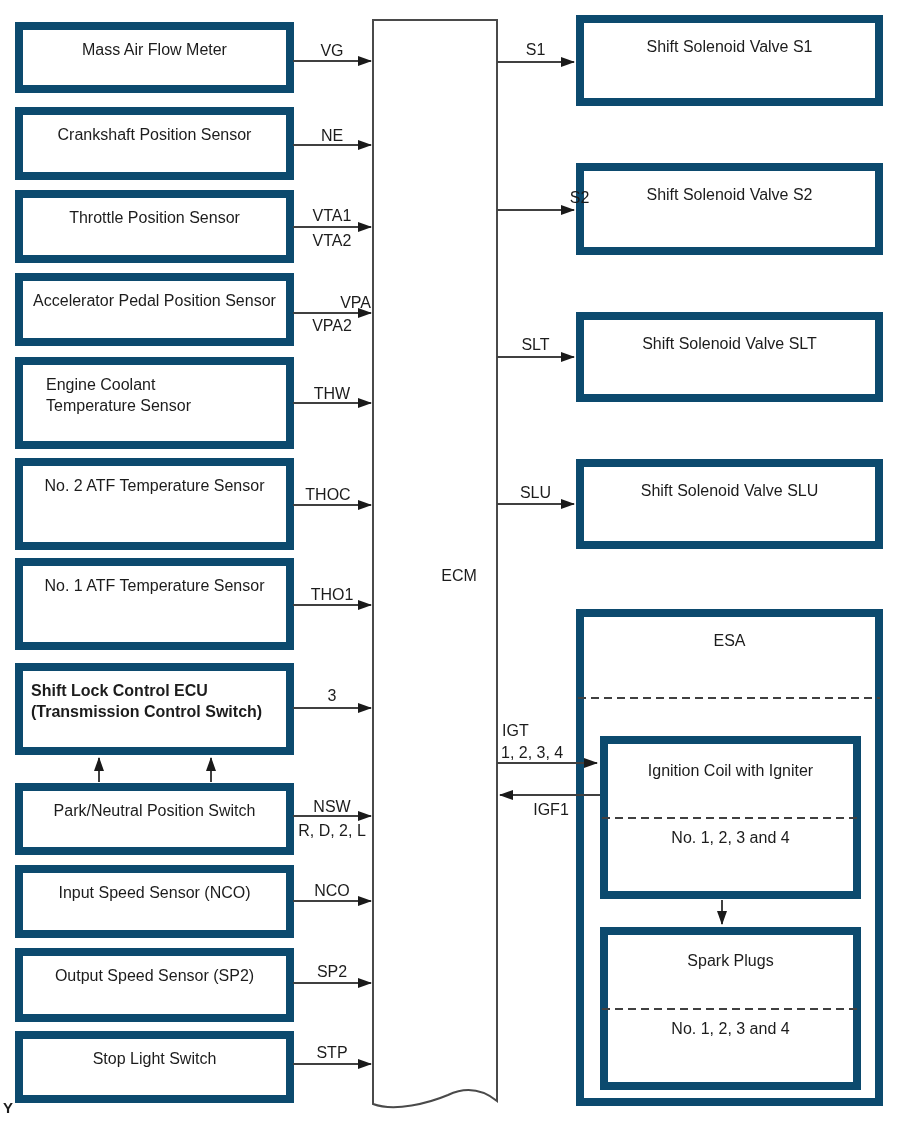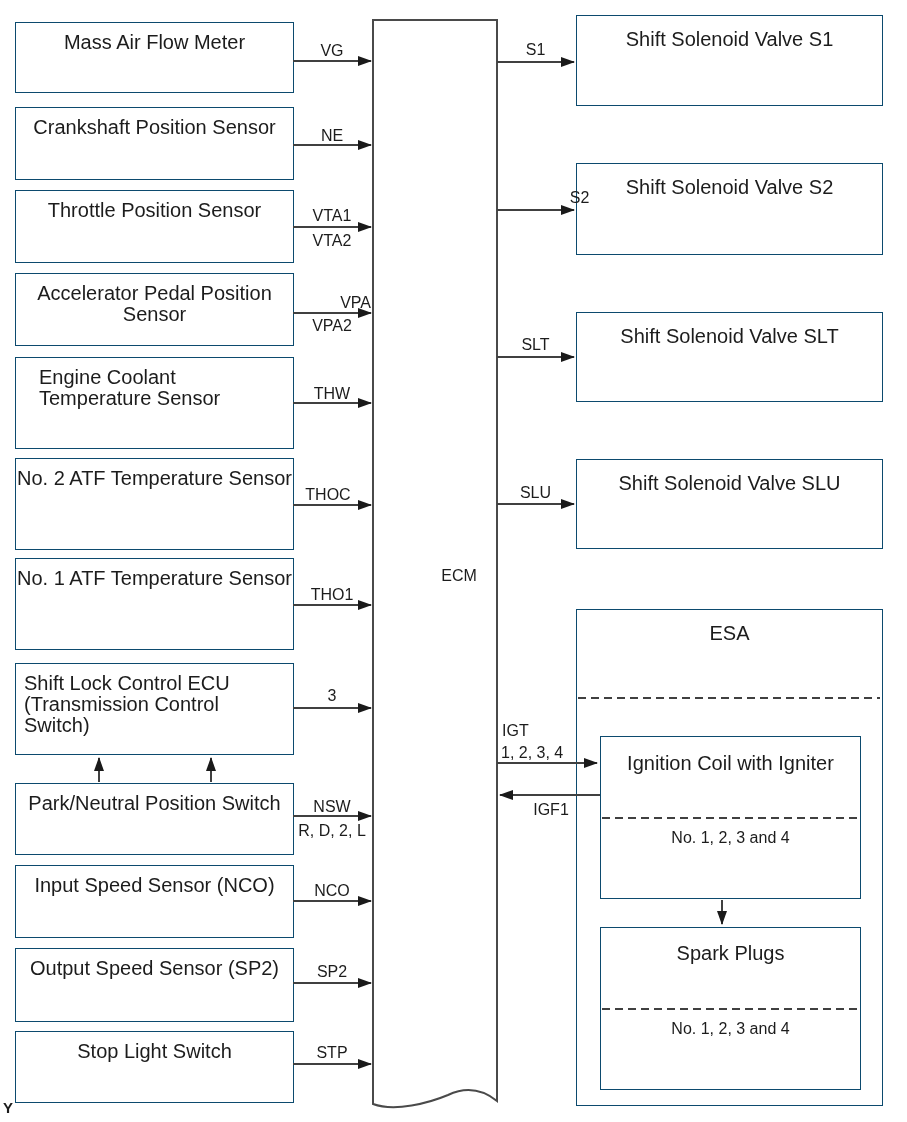--- a/index.html
+++ b/index.html
@@ -7,23 +7,23 @@
     position:relative;
     width:907px;height:1122px;
     background:#ffffff;
     font-family:"Liberation Sans","DejaVu Sans",sans-serif;
     color:#1c1c1c;
     overflow:hidden;
   }
   .box{
     position:absolute;
     box-sizing:border-box;
-    border:1px solid #0c4a6e;
+    border:8px solid #0c4a6e;
     background:#ffffff;
-    font-size:20px;
+    font-size:16px;
     line-height:21px;
     text-align:center;
     padding-top:9px;
     z-index:1;
   }
   .box.align-left{text-align:left;}
   .lbl{
     position:absolute;
     font-size:16px;
     line-height:19px;
@@ -64,21 +64,21 @@
   </div>
   <div class="box align-left" style="left:15px;top:357px;width:279px;height:92px;padding-left:23px;padding-right:42px;">
     <span>Engine Coolant Temperature Sensor</span>
   </div>
   <div class="box" style="left:15px;top:458px;width:279px;height:92px;">
     <span>No. 2 ATF Temperature Sensor</span>
   </div>
   <div class="box" style="left:15px;top:558px;width:279px;height:92px;">
     <span>No. 1 ATF Temperature Sensor</span>
   </div>
-  <div class="box align-left" style="left:15px;top:663px;width:279px;height:92px;padding-left:8px;padding-right:8px;">
+  <div class="box align-left" style="left:15px;top:663px;width:279px;height:92px;padding-left:8px;padding-right:8px;font-weight:bold;">
     <span>Shift Lock Control ECU (Transmission Control Switch)</span>
   </div>
   <div class="box" style="left:15px;top:783px;width:279px;height:72px;">
     <span>Park/Neutral Position Switch</span>
   </div>
   <div class="box" style="left:15px;top:865px;width:279px;height:73px;">
     <span>Input Speed Sensor (NCO)</span>
   </div>
   <div class="box" style="left:15px;top:948px;width:279px;height:74px;">
     <span>Output Speed Sensor (SP2)</span>

